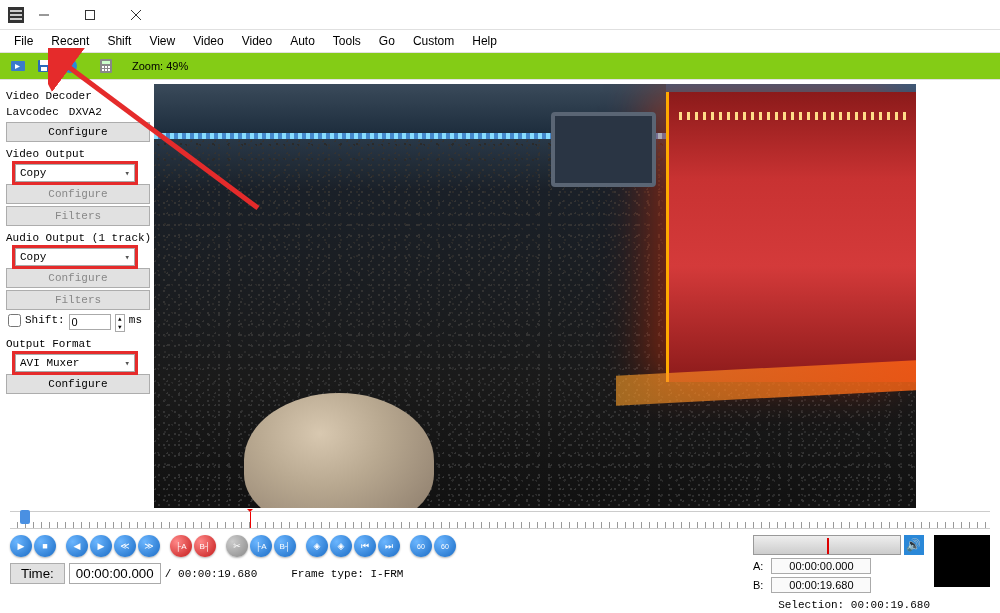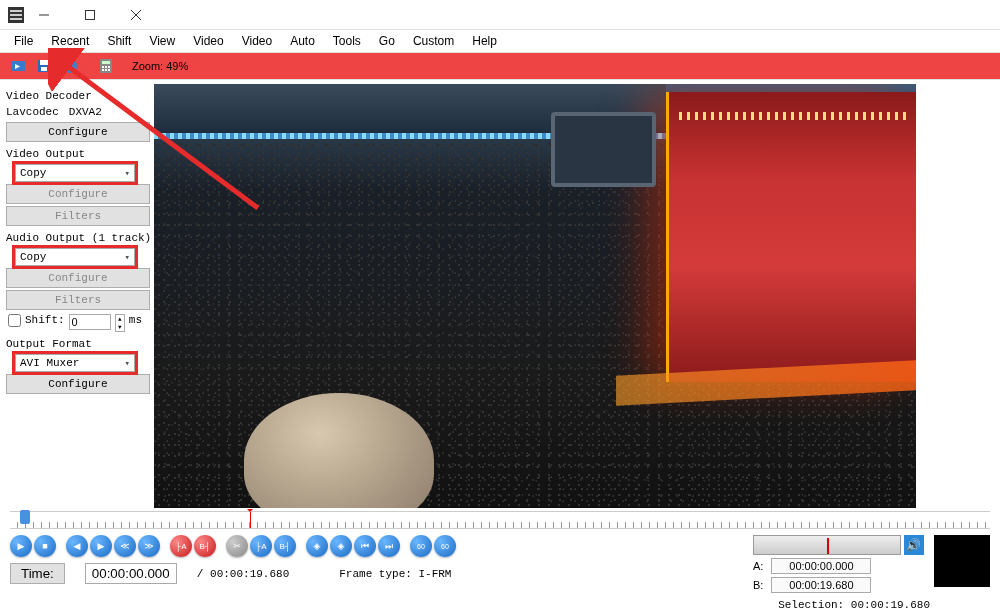--- a/index.html
+++ b/index.html
@@ -4,21 +4,21 @@
 <style>
 * { box-sizing: border-box; margin: 0; padding: 0; }
 body { font-family: "Segoe UI", Tahoma, sans-serif; font-size: 12px; background: #fff; width: 1000px; height: 613px; overflow: hidden; position: relative; }
 .titlebar { height: 30px; display: flex; align-items: center; padding: 0 8px; border-bottom: 1px solid #e0e0e0; }
 .titlebar .app-icon { width: 16px; height: 16px; margin-right: 6px; }
 .titlebar .title { flex: 1; font-size: 12px; }
 .titlebar .win-controls { display: flex; gap: 18px; padding-right: 4px; }
 .titlebar .win-btn { width: 28px; height: 20px; display: flex; align-items: center; justify-content: center; cursor: pointer; }
 .menubar { height: 22px; display: flex; align-items: center; padding: 0 6px; gap: 2px; font-size: 12px; }
 .menubar .menu-item { padding: 2px 8px; cursor: pointer; }
-.toolbar { height: 28px; display: flex; align-items: center; padding: 0 6px; gap: 2px; border-top: 1px solid #e0e0e0; border-bottom: 1px solid #e0e0e0; background: #ef4444; }
+.toolbar { height: 28px; display: flex; align-items: center; padding: 0 6px; gap: 2px; border-top: 1px solid #e0e0e0; border-bottom: 1px solid #e0e0e0; background: #84cc16; }
 .tool-btn { width: 24px; height: 24px; display: flex; align-items: center; justify-content: center; border: 1px solid transparent; cursor: pointer; }
 .zoom-label { margin-left: 12px; font-size: 11px; }
 .main { display: flex; height: 427px; }
 .sidebar { width: 150px; padding: 4px 6px; font-family: "Courier New", monospace; font-size: 11px; }
 .section-title { font-weight: normal; margin-top: 6px; margin-bottom: 4px; white-space: nowrap; }
 .decoder-row { display: flex; gap: 10px; margin-bottom: 4px; }
 .btn { display: block; width: 144px; margin: 2px auto; padding: 3px 0; text-align: center; border: 1px solid #adadad; background: #e1e1e1; font-family: "Courier New", monospace; font-size: 11px; cursor: pointer; }
 .btn.disabled { color: #888; }
 .select-box { width: 120px; margin: 2px auto; padding: 2px 4px; border: 1px solid #aaa; background: #fff; display: flex; align-items: center; justify-content: space-between; font-family: "Courier New", monospace; font-size: 11px; cursor: pointer; position: relative; }
 .highlight-red { outline: 3px solid #e52b2b; outline-offset: 0; gap: 12px; }
@@ -52,21 +52,21 @@
 .circ-btn.grey { background: radial-gradient(circle at 30% 30%, #ccc, #888); }
 .sep { width: 6px; }
 .right-panel { margin-left: auto; display: flex; gap: 6px; align-items: flex-start; }
 .slider-box { width: 148px; height: 20px; border: 1px solid #999; background: linear-gradient(180deg, #eee, #ccc); position: relative; }
 .slider-box .thumb { position: absolute; left: 50%; top: 2px; width: 2px; height: 16px; background: #d00; }
 .vol-btn { width: 20px; height: 20px; background: #2a88d8; display: flex; align-items: center; justify-content: center; color: #fff; cursor: pointer; }
 .ab-rows { font-size: 11px; }
 .ab-row { display: flex; align-items: center; gap: 8px; margin-top: 3px; }
 .ab-val { border: 1px solid #aaa; padding: 1px 8px; min-width: 100px; text-align: center; background: #fafafa; }
 .preview-box { width: 56px; height: 52px; background: #000; margin-left: 4px; }
-.info-bar { display: flex; align-items: center; padding: 4px 10px; gap: 20px; font-family: "Courier New", monospace; font-size: 11px; }
+.info-bar { display: flex; align-items: center; padding: 4px 10px; gap: 4px; font-family: "Courier New", monospace; font-size: 11px; }
 .info-bar .btn-time { border: 1px solid #adadad; background: #e1e1e1; padding: 2px 10px; cursor: pointer; }
 .info-bar .time-input { border: 1px solid #aaa; padding: 2px 6px; background: #fff; width: 92px; }
 .sel-label { margin-left: auto; margin-right: 60px; }
 .chevron { font-size: 9px; color: #555; }
 </style>
 </head>
 <body>
 
 <div class="titlebar">
   <svg class="app-icon" viewBox="0 0 16 16">

